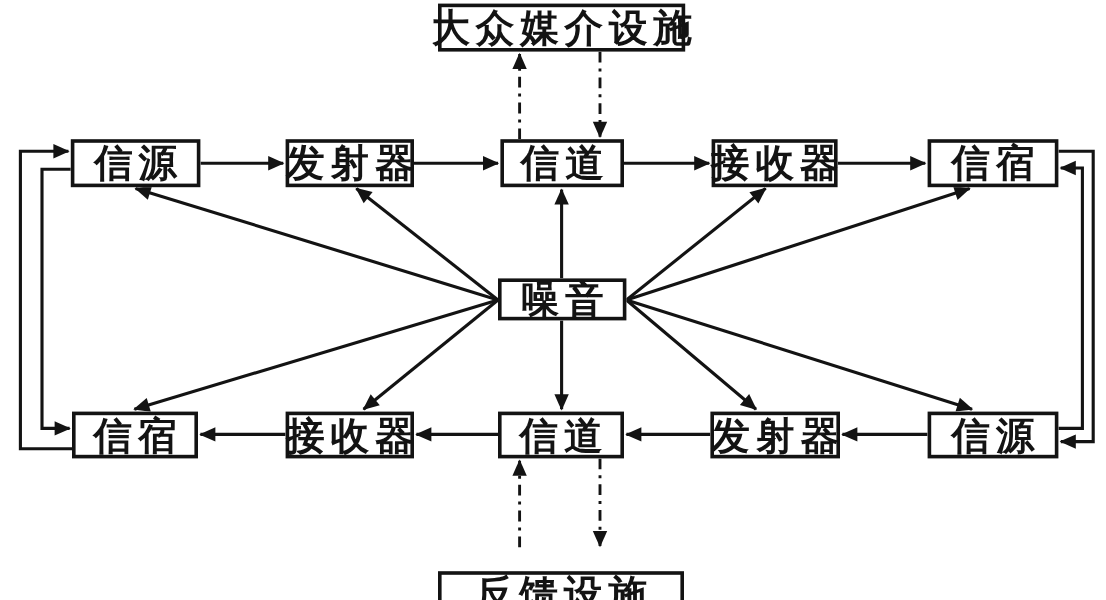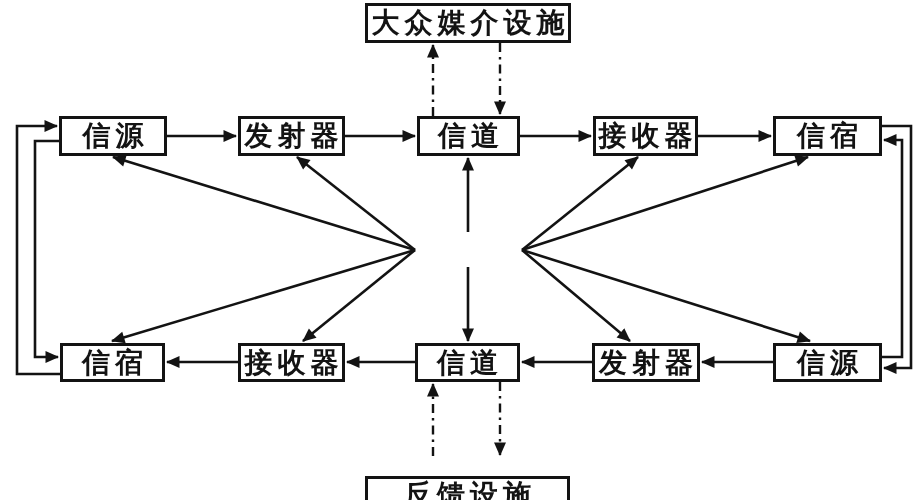--- a/index.html
+++ b/index.html
@@ -33,21 +33,21 @@
   }
   .node {
     position: absolute;
     box-sizing: border-box;
     background: #ffffff;
     border: 3px solid #131313;
     color: #131313;
     display: flex;
     align-items: center;
     justify-content: center;
-    font-size: 28px;
+    font-size: 32px;
     font-weight: 600;
     letter-spacing: 5px;
     text-indent: 5px;
     white-space: nowrap;
     line-height: 1;
   }
 </style>
 </head>
 <body>
 
@@ -87,19 +87,20 @@
         <polyline points="522,250 810,341" class="edge solid" marker-end="url(#arrow)"></polyline>
       </g>
   </svg>
 
 <div class="node" style="left: 365px; top: 3px; width: 206px; height: 40px;">大众媒介设施</div>
     <div class="node" style="left: 59px; top: 116px; width: 108px; height: 40px;">信源</div>
     <div class="node" style="left: 238px; top: 116px; width: 107px; height: 40px;">发射器</div>
     <div class="node" style="left: 417px; top: 116px; width: 103px; height: 40px;">信道</div>
     <div class="node" style="left: 593px; top: 116px; width: 105px; height: 40px;">接收器</div>
     <div class="node" style="left: 773px; top: 116px; width: 109px; height: 40px;">信宿</div>
+    <div class="node" style="left: 415px; top: 232px; width: 107px; height: 35px;">噪音</div>
     <div class="node" style="left: 60px; top: 343px; width: 105px; height: 39px;">信宿</div>
     <div class="node" style="left: 238px; top: 343px; width: 107px; height: 39px;">接收器</div>
     <div class="node" style="left: 415px; top: 343px; width: 105px; height: 39px;">信道</div>
     <div class="node" style="left: 592px; top: 343px; width: 108px; height: 39px;">发射器</div>
     <div class="node" style="left: 773px; top: 343px; width: 109px; height: 39px;">信源</div>
     <div class="node" style="left: 365px; top: 476px; width: 205px; height: 38px;">反馈设施</div>
   </div>
 
 </body></html>

